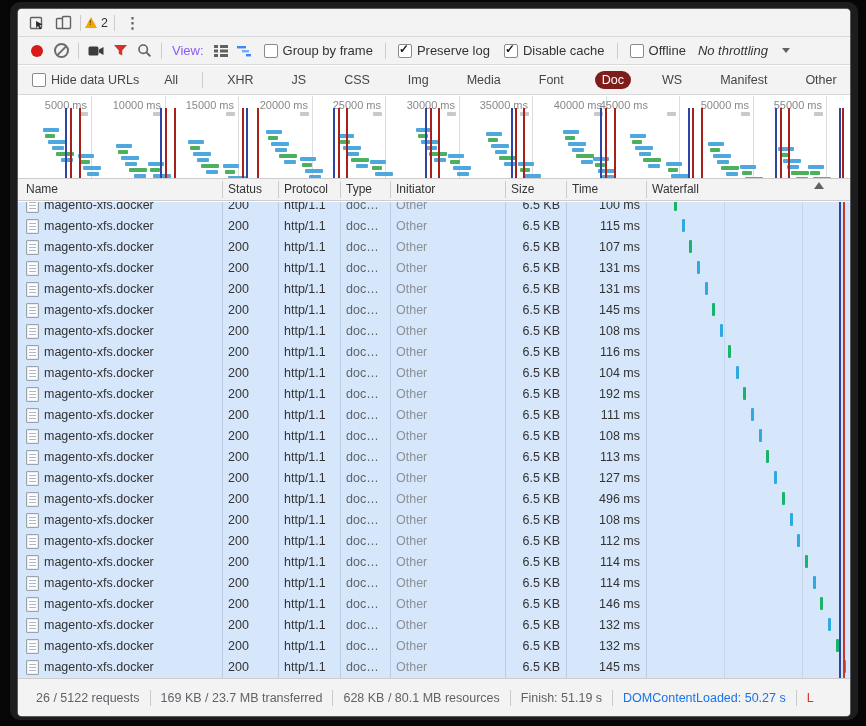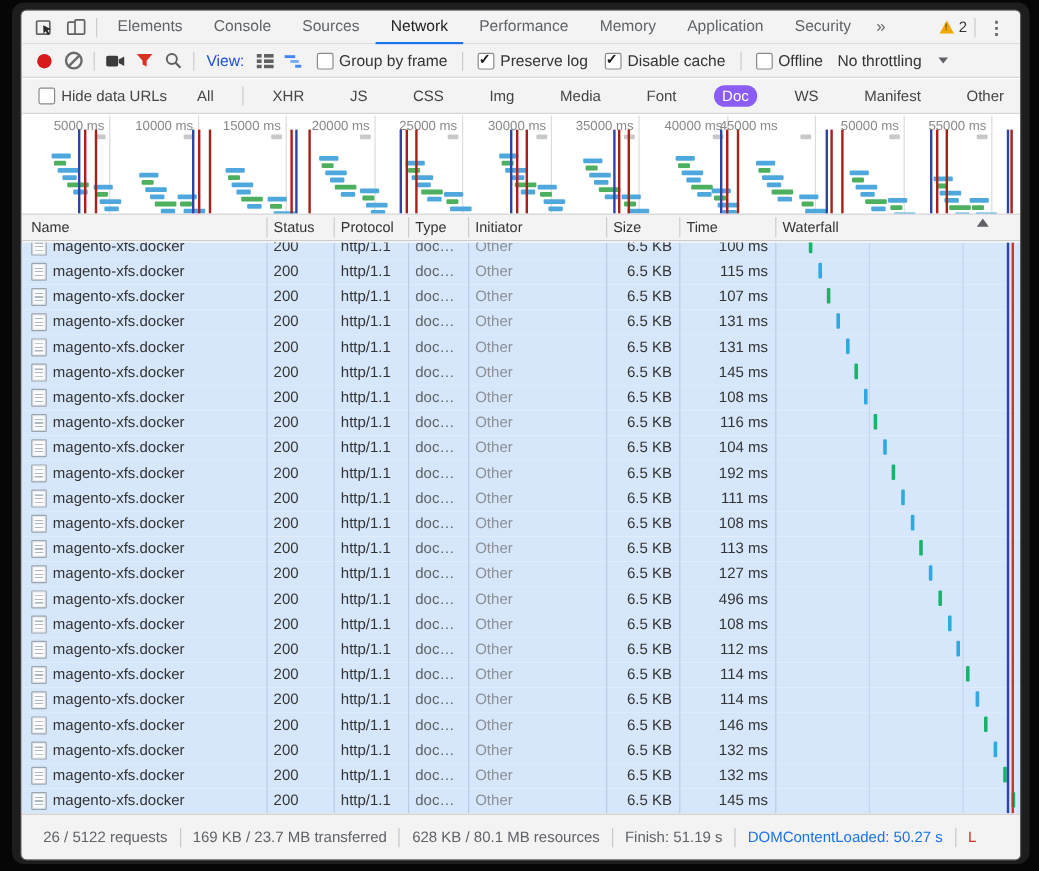--- a/index.html
+++ b/index.html
@@ -23,35 +23,35 @@
   .warn-tri::after{content:"!";position:absolute;left:-2px;top:1px;font-size:8px;font-weight:bold;color:#7a5300;}
   .kebab{font-size:15px;color:#5f6368;font-weight:bold;padding:0 6px;letter-spacing:0;}
   
   .toolbar{top:28px;height:28px;border-bottom:1px solid #d8d8d8;display:flex;align-items:center;padding:0 8px;
     font-size:13px;color:#333;gap:2px;}
   .icon16{width:22px;height:20px;display:flex;align-items:center;justify-content:center;flex:0 0 auto;}
   .rec{width:12px;height:12px;border-radius:50%;background:#d81a1a;}
   .block{width:11px;height:11px;border:2px solid #6b6b6b;border-radius:50%;position:relative;}
   .block::after{content:"";position:absolute;left:-1px;top:4.5px;width:13px;height:2px;background:#6b6b6b;
     transform:rotate(-45deg);}
-  .lbl{margin:0 4px;color:#1d4ed8;}
+  .lbl{margin:0 4px;color:#8b5cf6;}
   .cb{width:12px;height:12px;border:1px solid #8a8a8a;border-radius:2px;background:#fff;display:inline-block;
     position:relative;vertical-align:-2px;margin-right:5px;flex:0 0 auto;}
   .cb.on::after{content:"✓";position:absolute;left:0px;top:-3px;font-size:12px;color:#1b1b1b;font-weight:bold;}
   .chk{display:flex;align-items:center;margin:0 6px;white-space:nowrap;}
-  .drop{display:flex;align-items:center;gap:14px;margin-left:4px;white-space:nowrap;}
+  .drop{display:flex;align-items:center;gap:14px;margin-left:4px;white-space:nowrap;font-style:italic;}
   .darr{width:0;height:0;border-left:4px solid transparent;border-right:4px solid transparent;
     border-top:5px solid #5f6368;}
   
   .filterbar{top:57px;height:29px;border-bottom:1px solid #d8d8d8;display:flex;align-items:center;padding:0 6px;
     font-size:12.5px;color:#454545;}
   .filter-input{width:162px;height:15px;border:2px solid #4a90f5;background:#fff;font-size:12px;
     font-family:"Liberation Sans",sans-serif;padding:1px 3px;color:#202124;outline:none;flex:0 0 auto;}
   .pill{padding:2px 7px;margin:0 12px;border-radius:9px;white-space:nowrap;color:#454545;}
-  .pill.sel{background:#8b5cf6;color:#fff;}
+  .pill.sel{background:#7f1d1d;color:#fff;}
   
   .overview{top:87px;height:83px;background:#fff;border-bottom:1px solid #ccc;overflow:hidden;}
   .gline{position:absolute;top:0;bottom:0;width:1px;background:#ddd;}
   .glabel{position:absolute;top:3px;font-size:11px;color:#888;transform:translateX(-100%);padding-right:4px;
     white-space:nowrap;}
   .ovbar{position:absolute;height:4px;border-radius:1px;}
   .evline{position:absolute;top:12px;bottom:0;width:2px;}
   
   .thead{top:170px;height:22px;background:#f3f3f3;border-bottom:1px solid #ccc;font-size:12px;color:#333;}
   .thead span{position:absolute;top:3px;}
@@ -99,31 +99,20 @@
         <path d="M7 6 L13.6 9.4 L10.6 10.2 L12.4 13.4 L10.9 14.2 L9.1 11 L7.2 13 Z" fill="#2b2b2b"></path>
       </svg>
     </div>
     <div class="tbtn">
       <svg width="17" height="16" viewBox="0 0 17 16">
         <rect x="1.5" y="3.5" width="7" height="10" rx="1" fill="#f3f3f3" stroke="#616161" stroke-width="1.4"></rect>
         <rect x="7.5" y="1.5" width="8" height="12" rx="1" fill="#f3f3f3" stroke="#616161" stroke-width="1.4"></rect>
       </svg>
     </div>
     <div class="vdiv"></div>
-    <div class="tabs" id="tabs">
-        <span class="tab">Elements</span>
-        <span class="tab">Console</span>
-        <span class="tab">Sources</span>
-        <span class="tab active">Network</span>
-        <span class="tab">Performance</span>
-        <span class="tab">Memory</span>
-        <span class="tab">Application</span>
-        <span class="tab">Security</span>
-        <span class="tab more">»</span>
-      </div>
     <div class="badge">
       <span class="warn-tri"></span>
       <span>2</span>
     </div>
     <div class="vdiv"></div>
     <div class="kebab">⋮</div>
   </div>
 
   <div class="bar toolbar">
     <div class="icon16">

